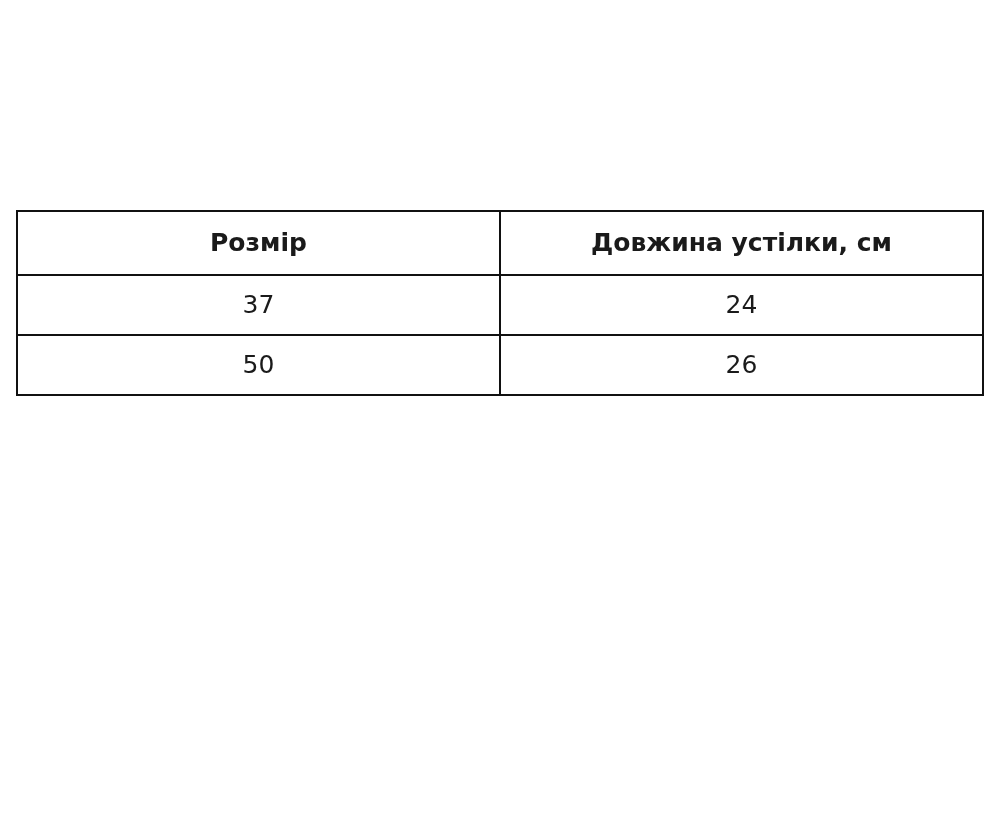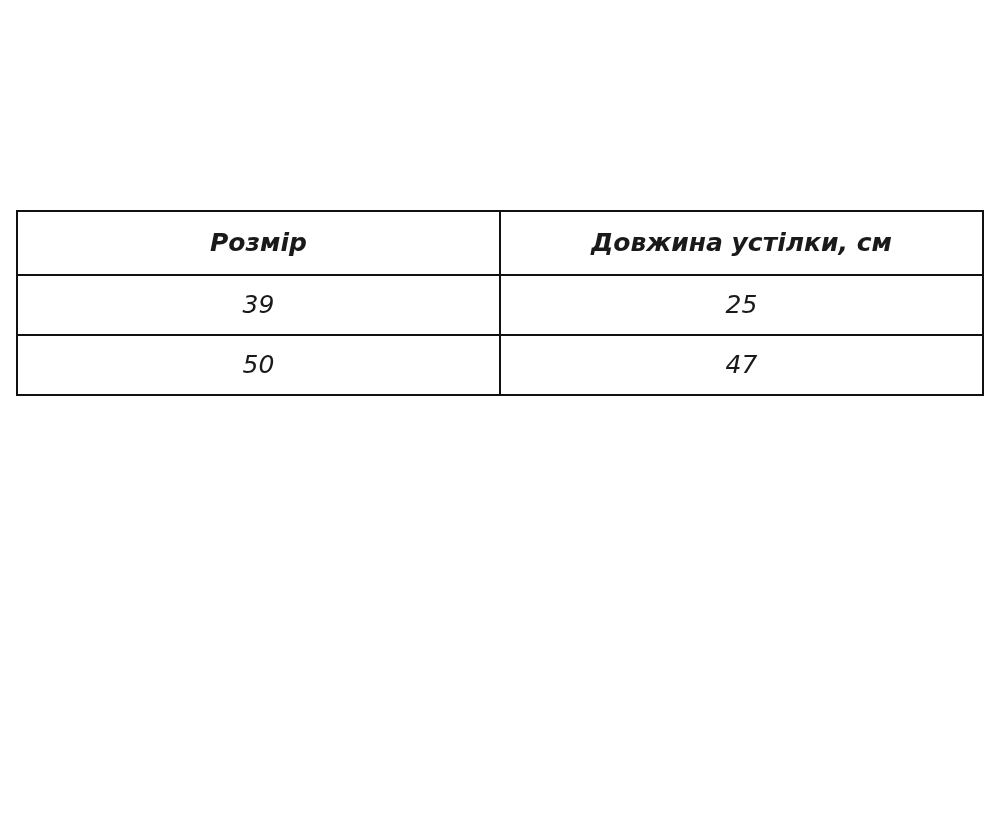--- a/index.html
+++ b/index.html
@@ -36,21 +36,20 @@
     border: 2px solid #111111;
     text-align: center;
     vertical-align: middle;
     font-size: 25px;
     font-weight: normal;
     color: #1a1a1a;
     padding: 0;
     height: 58px;
     line-height: 58px;
     background: #ffffff;
-    font-style: italic;
   }
   table.size-table th {
     font-weight: bold;
     font-size: 25px;
     height: 62px;
     line-height: 62px;
   }
   table.size-table col.col-size { width: 50%; }
   table.size-table col.col-length { width: 50%; }
 </style>
@@ -65,23 +64,23 @@
         <col class="col-length">
       </colgroup>
       <thead>
         <tr>
           <th>Розмір</th>
           <th>Довжина устілки, см</th>
         </tr>
       </thead>
       <tbody>
         <tr>
-          <td>39</td>
-          <td>25</td>
+          <td>37</td>
+          <td>24</td>
         </tr>
         <tr>
           <td>50</td>
-          <td>47</td>
+          <td>26</td>
         </tr>
       </tbody>
     </table>
   </div>
 </div>
 
 </body></html>

